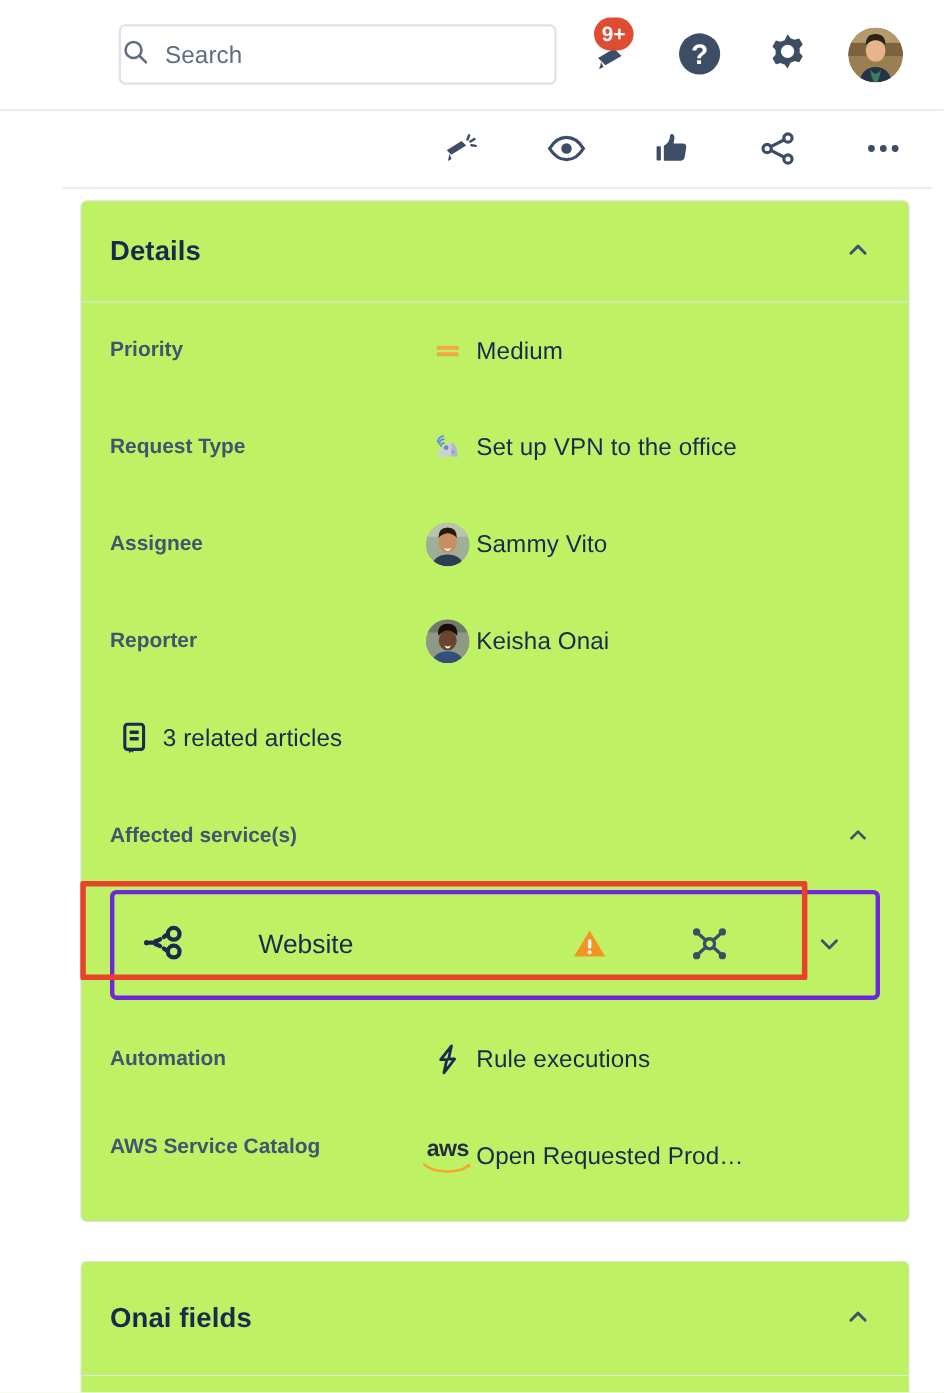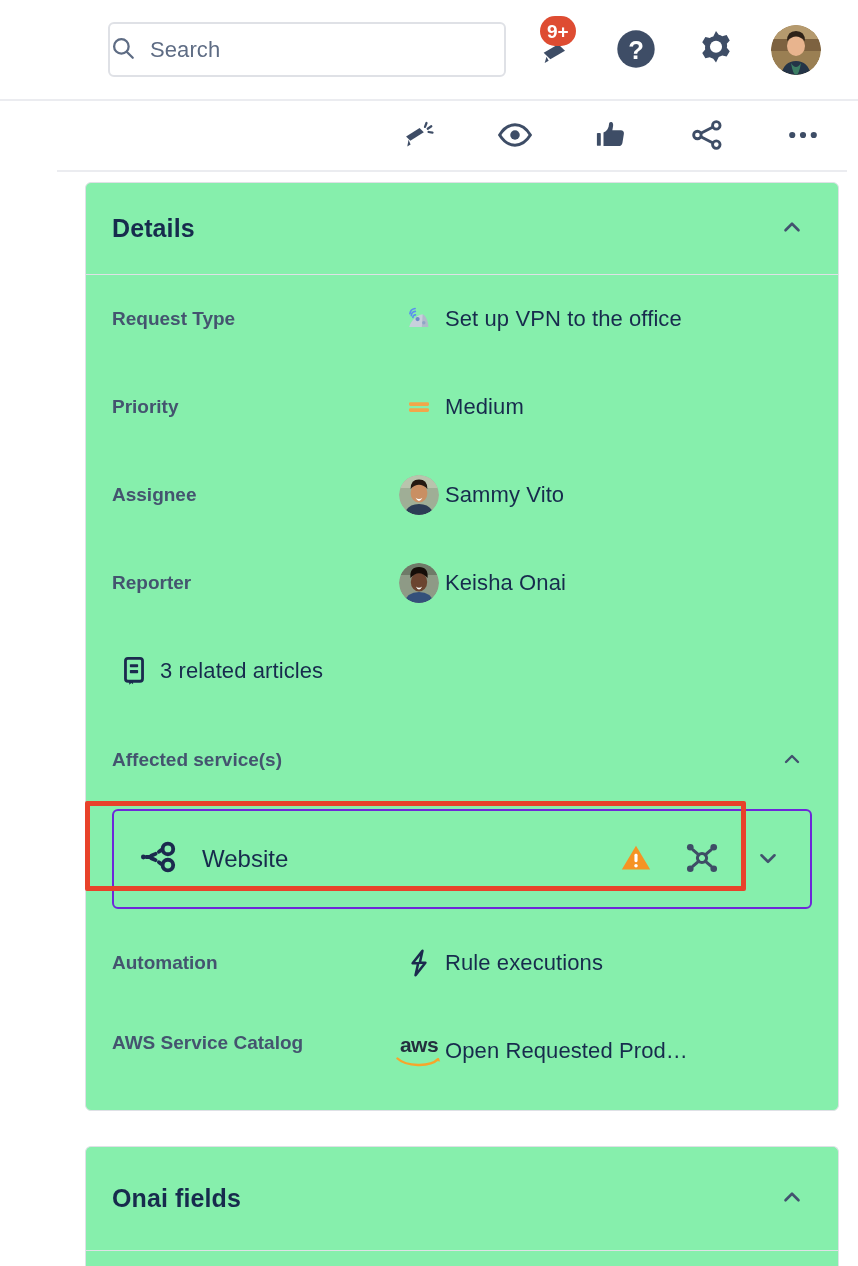--- a/index.html
+++ b/index.html
@@ -106,23 +106,23 @@
   .toolbar-rule {
     position: absolute;
     left: 57px; top: 170px;
     width: 790px; height: 2px;
     background: #EBECF0;
   }
 
   
   .panel {
     position: absolute;
-    left: 85px;
+    left: 73px;
     width: 754px;
-    background: #86efac;
+    background: #bef264;
     border: 1px solid #DFE1E6;
     border-radius: 6px;
     box-sizing: border-box;
   }
   #details-panel { top: 182px; height: 929px; }
   #more-fields-panel { top: 1146px; height: 120px; border-bottom: 0; border-radius: 6px 6px 0 0; }
 
   .panel-header {
     height: 92px;
     display: flex;
@@ -213,26 +213,27 @@
     padding-top: 12px;
   }
   .subsection-title {
     font-size: 19px;
     font-weight: bold;
     color: #44546F;
   }
   .service-card {
     margin-top: 16px;
     height: 100px;
-    border: 2px solid #6d28d9;
+    border: 4px solid #6d28d9;
     border-radius: 6px;
     display: flex;
     align-items: center;
     padding: 0 20px 0 22px;
     box-sizing: border-box;
+    gap: 43px;
   }
   .service-name {
     font-size: 24px;
     color: #172B4D;
     margin-left: 22px;
     flex: 1 1 auto;
   }
   .service-action {
     width: 44px; height: 44px;
     display: flex; align-items: center; justify-content: center;
@@ -393,49 +394,49 @@
         <svg width="26" height="26" viewBox="0 0 24 24" fill="none" stroke="#42526E" stroke-width="2.4" stroke-linecap="round" stroke-linejoin="round">
           <polyline points="6,15 12,9 18,15"></polyline>
         </svg>
       </span>
     </button>
   </div>
 
   <div class="panel-body">
 
     <div class="field-row">
+      <div class="field-label">Priority</div>
+      <div class="field-value">
+        <span class="field-icon">
+          <svg width="30" height="30" viewBox="0 0 24 24">
+            <rect x="4" y="8.2" width="16" height="2.9" rx="1.1" fill="#F2A64A"></rect>
+            <rect x="4" y="13.0" width="16" height="2.9" rx="1.1" fill="#F2A64A"></rect>
+          </svg>
+        </span>
+        <span class="field-text">Medium</span>
+      </div>
+    </div>
+
+    <div class="field-row">
       <div class="field-label">Request Type</div>
       <div class="field-value">
         <span class="field-icon">
           <svg width="34" height="34" viewBox="0 0 24 24">
             <path d="M5.0 17.6 C6.6 12.8 10.2 9.4 14.6 8.6 L18.6 17.6 Z" fill="#C8D0DC"></path>
             <path d="M14.6 8.6 C17.0 9.8 18.4 13.2 18.6 17.6 L14.0 17.6 Z" fill="#AFBBCB"></path>
             <circle cx="11.0" cy="12.0" r="1.5" fill="#6B8BC9"></circle>
             <circle cx="15.4" cy="14.6" r="1.2" fill="#8FA4C6"></circle>
             <g stroke="#5B8DEF" stroke-width="1.2" fill="none" stroke-linecap="round">
               <path d="M5.6 8.2 A4.2 4.2 0 0 1 9.2 4.6"></path>
               <path d="M6.6 9.6 A3.0 3.0 0 0 1 9.4 6.6"></path>
               <path d="M7.7 10.9 A1.7 1.7 0 0 1 9.5 9.1"></path>
             </g>
           </svg>
         </span>
         <span class="field-text">Set up VPN to the office</span>
-      </div>
-    </div>
-
-    <div class="field-row">
-      <div class="field-label">Priority</div>
-      <div class="field-value">
-        <span class="field-icon">
-          <svg width="30" height="30" viewBox="0 0 24 24">
-            <rect x="4" y="8.2" width="16" height="2.9" rx="1.1" fill="#F2A64A"></rect>
-            <rect x="4" y="13.0" width="16" height="2.9" rx="1.1" fill="#F2A64A"></rect>
-          </svg>
-        </span>
-        <span class="field-text">Medium</span>
       </div>
     </div>
 
     <div class="field-row">
       <div class="field-label">Assignee</div>
       <div class="field-value">
         <span class="field-icon">
           <span class="field-avatar">
             <svg width="40" height="40" viewBox="0 0 40 40">
               <defs>

